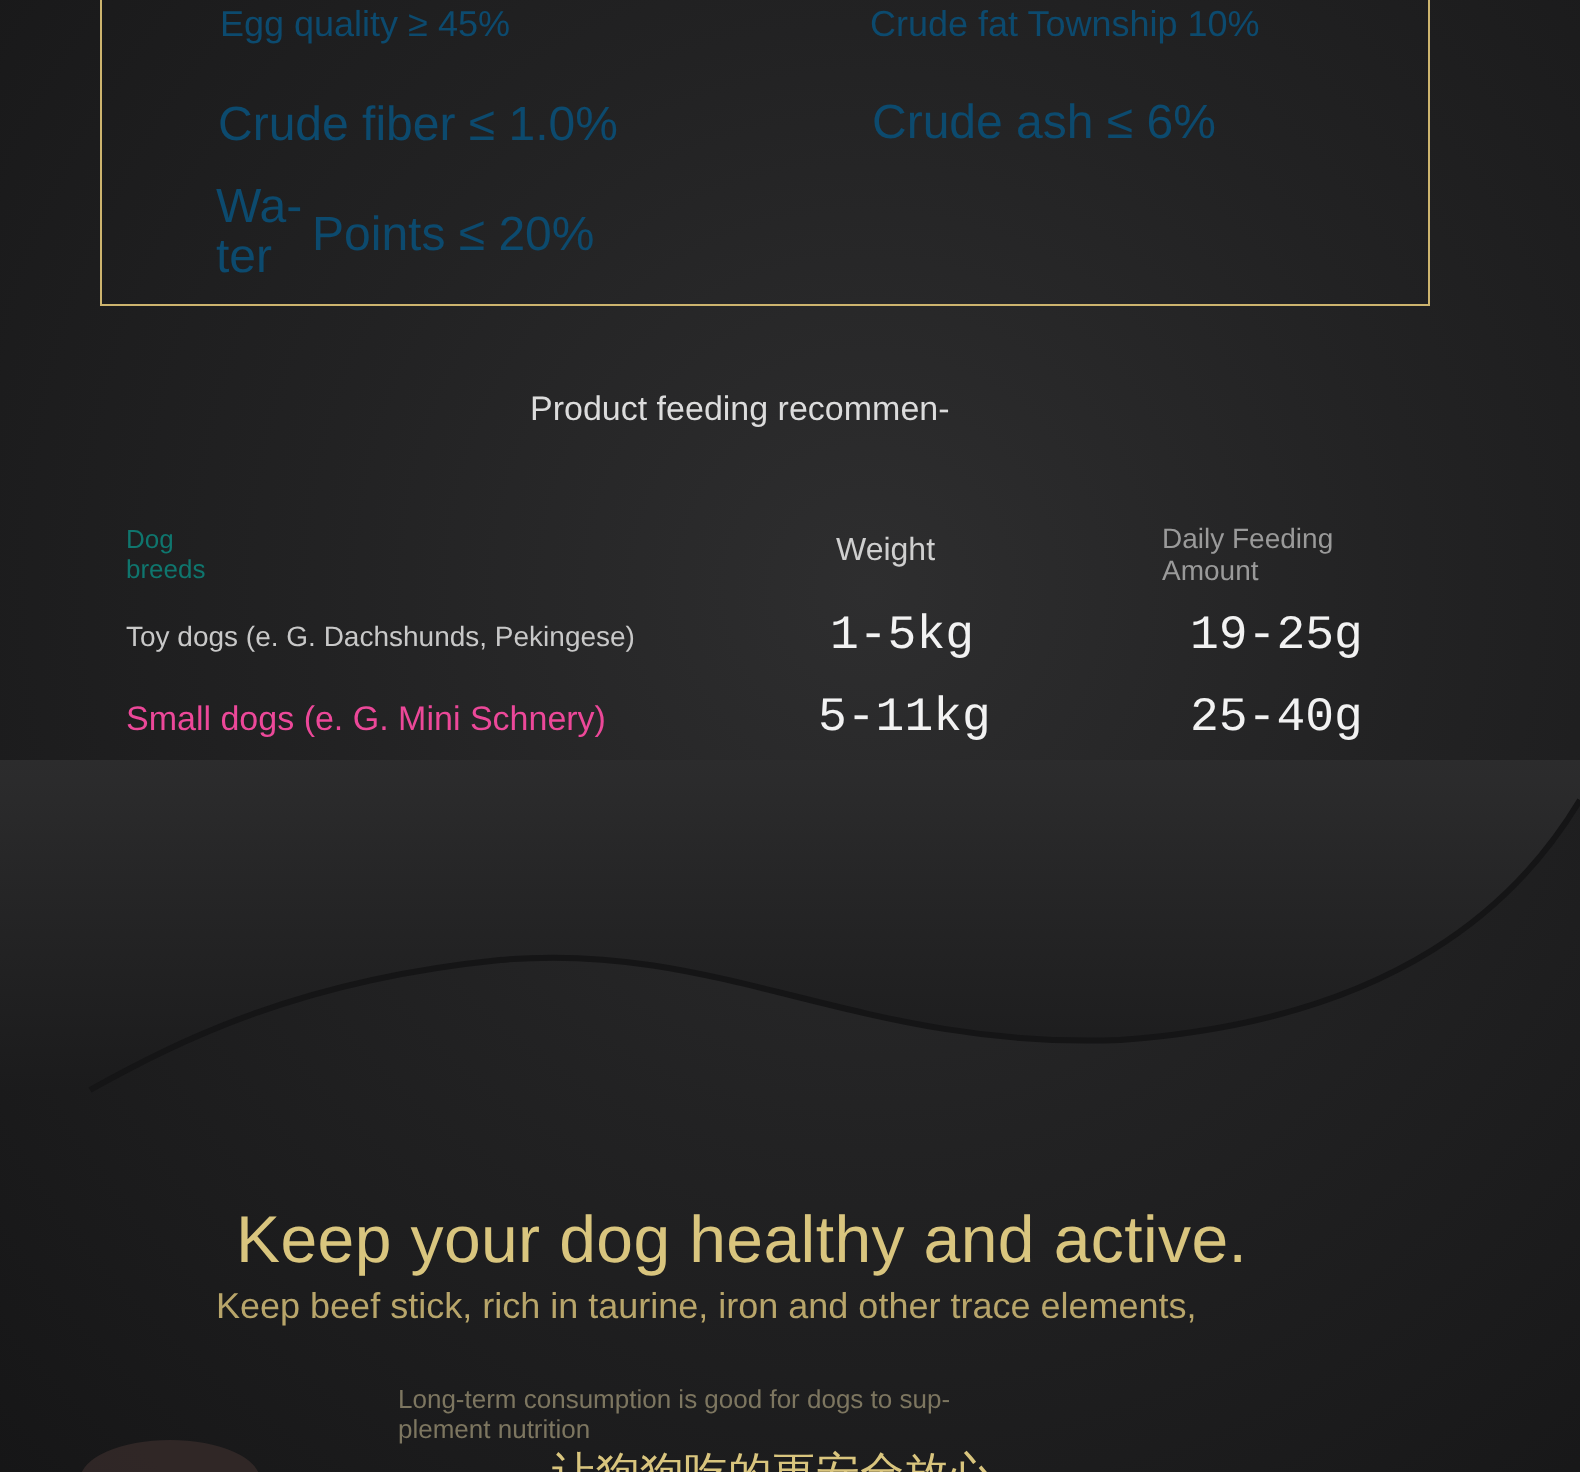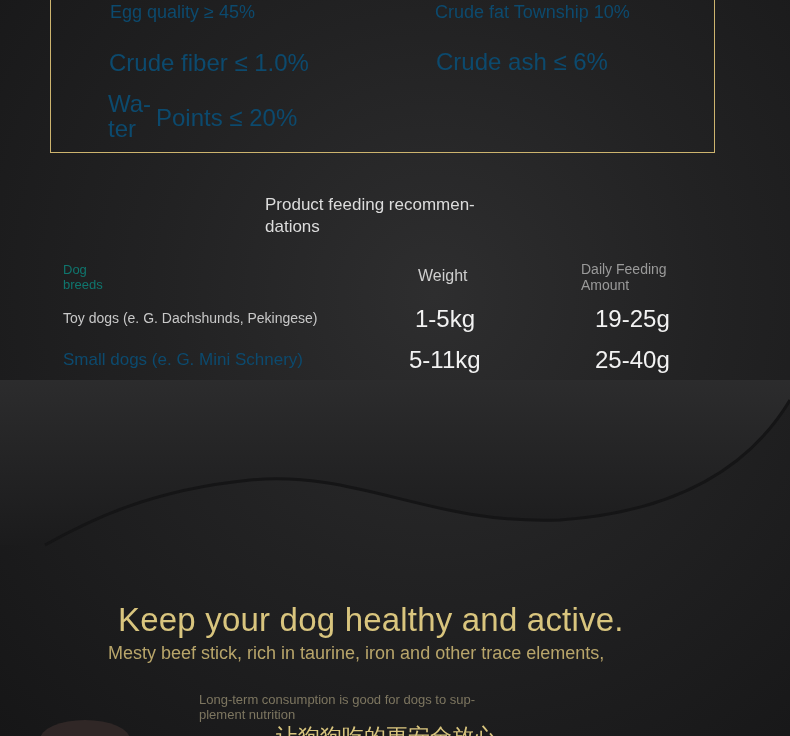--- a/index.html
+++ b/index.html
@@ -15,22 +15,22 @@
     border: 1.5px solid #cdb46e; box-sizing: border-box;
   }
   .n1 { font-size: 18px; }
   .n2 { font-size: 24px; }
   .water-word { font-size: 24px; line-height: 24px; }
   .feed-title { color: #dcdcdc; font-size: 17px; line-height: 22px; }
   .th { color: #cfcfcf; font-size: 16px; }
   .th-small { color: #0f766e; font-size: 13px; line-height: 15px; }
   .th-gray { color: #9a9a9a; font-size: 14px; line-height: 16px; }
   .breed { color: #c8c8c8; font-size: 14px; }
-  .breed-big { color: #0c4a6e; font-size: 17px; }
-  .val { color: #f2f2f2; font-family: Liberation Sans, sans-serif; font-size: 24px; }
+  .breed-big { color: #ec4899; font-size: 17px; }
+  .val { color: #f2f2f2; font-family: Liberation Mono, monospace; font-size: 24px; }
   .val-small { color: #e8e8e8; font-size: 13px; }
   .wave {
     position: absolute; left: 0; top: 380px; width: 790px; height: 170px;
   }
   .headline { color: #d9c57e; font-size: 33px; letter-spacing: 0.2px; }
   .sub1 { color: #b8a56a; font-size: 18px; }
   .sub2 { color: #7d7660; font-size: 13px; line-height: 15px; }
   .cn { color: #d9c57e; font-size: 22px; }
   .bowl {
     position: absolute; left: 40px; top: 720px; width: 90px; height: 40px;
@@ -44,21 +44,20 @@
 <div class="abs gold n1" style="left:110px; top:2px;">Egg quality ≥ 45%</div>
 <div class="abs gold n1" style="left:435px; top:2px;">Crude fat Township 10%</div>
 <div class="abs gold n2" style="left:109px; top:49px;">Crude fiber ≤ 1.0%</div>
 <div class="abs gold n2" style="left:436px; top:48px;">Crude ash ≤ 6%</div>
 <div class="abs gold water-word" style="left:108px; top:92px;">Wa-</div>
 <div class="abs gold water-word" style="left:108px; top:117px;">ter</div>
 <div class="abs gold n2" style="left:156px; top:104px;">Points ≤ 20%</div>
 
 <div class="abs feed-title" style="left:265px; top:194px;">
   <div>Product feeding recommen-</div>
-  <div>dations</div>
 </div>
 
 <div class="abs th-small" style="left:63px; top:262px;">
   <div>Dog</div>
   <div>breeds</div>
 </div>
 <div class="abs th" style="left:418px; top:267px;">Weight</div>
 <div class="abs th-gray" style="left:581px; top:261px;">
   <div>Daily Feeding</div>
   <div>Amount</div>
@@ -85,19 +84,19 @@
     <linearGradient id="wg" x1="0" y1="0" x2="0" y2="1">
       <stop offset="0" stop-color="#2c2c2d"></stop>
       <stop offset="1" stop-color="#1b1b1c"></stop>
     </linearGradient>
   </defs>
   <path d="M0,0 L790,0 L790,20 C760,70 700,130 560,140 C430,145 360,90 250,100 C150,110 90,140 45,165 L0,165 Z" fill="url(#wg)"></path>
   <path d="M45,165 C90,140 150,110 250,100 C360,90 430,145 560,140 C700,130 760,70 790,20" fill="none" stroke="#151516" stroke-width="3"></path>
 </svg>
 
 <div class="abs headline" style="left:118px; top:561px;margin-top:40px;">Keep your dog healthy and active.</div>
-<div class="abs sub1" style="left:108px; top:643px;">Mesty beef stick, rich in taurine, iron and other trace elements,</div>
+<div class="abs sub1" style="left:108px; top:643px;">Keep beef stick, rich in taurine, iron and other trace elements,</div>
 <div class="abs sub2" style="left:199px; top:692px;">
   <div>Long-term consumption is good for dogs to sup-</div>
   <div>plement nutrition</div>
 </div>
 <div class="abs cn" style="left:276px; top:722px;">让狗狗吃的更安全放心</div>
 <div class="bowl"></div>
 
 </body></html>

